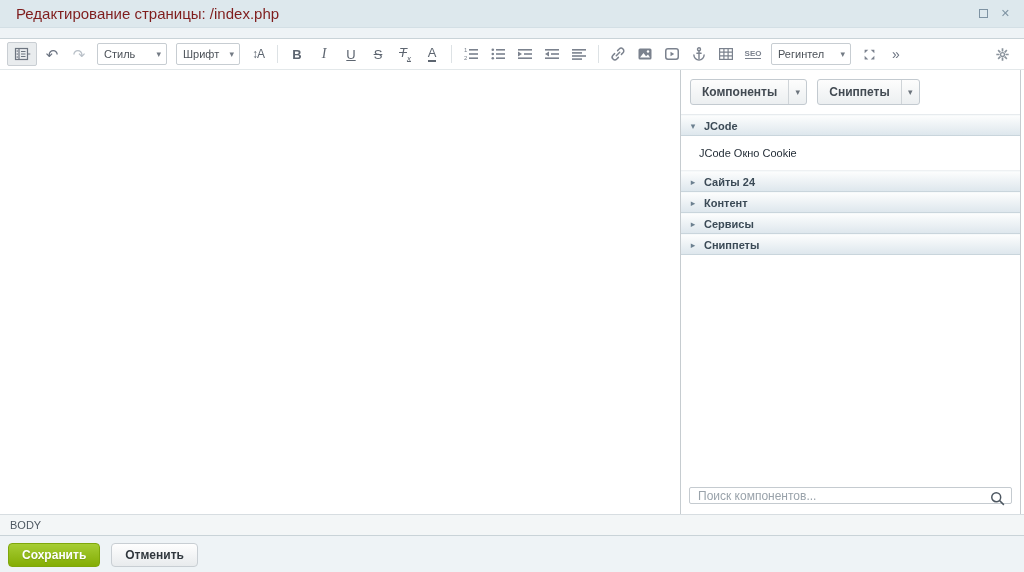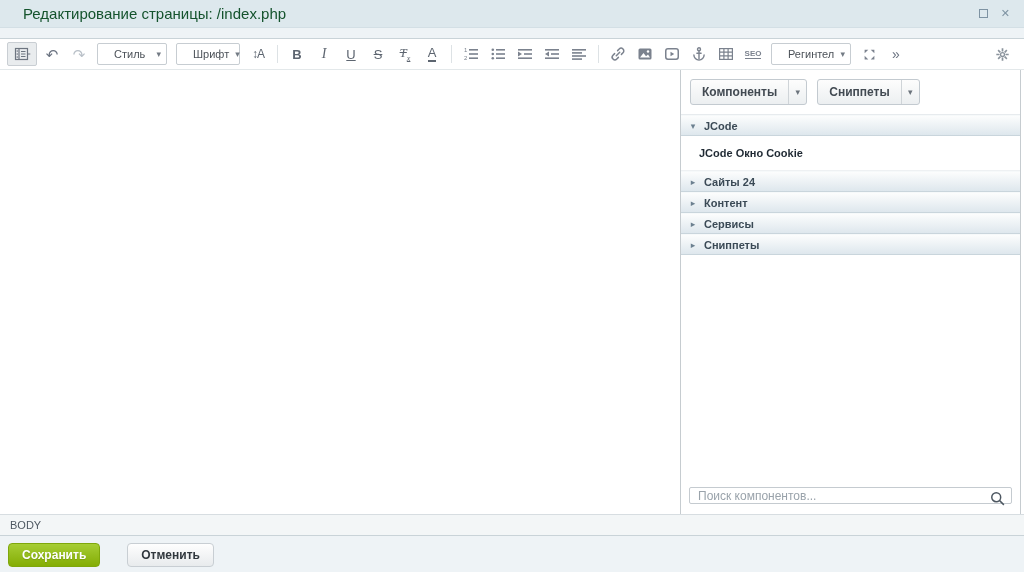--- a/index.html
+++ b/index.html
@@ -2,51 +2,51 @@
 <html><head>
 <meta charset="utf-8">
 <style>
   * { box-sizing: border-box; margin: 0; padding: 0; }
   html,body { width:1024px; height:572px; overflow:hidden; }
   body { font-family:"Liberation Sans", sans-serif; background:#eef3f6; }
 
   
   .titlebar { height:28px; background:#dde8ed; border-bottom:1px solid #d3dfe5;
               display:flex; align-items:center; }
-  .titlebar .title { font-size:15px; color:#14532d; padding-left:23px; flex:1; }
+  .titlebar .title { font-size:15px; color:#7f1d1d; padding-left:16px; flex:1; }
   .win-btns { display:flex; align-items:center; gap:13px; padding-right:14px; }
   .maxbox { width:9px; height:9px; border:1px solid #7e93a3; display:inline-block; cursor:pointer; }
   .closex { color:#7e93a3; font-size:11px; line-height:1; cursor:pointer; }
 
   .gap { height:10px; background:#eef3f6; }
 
   
   .frame { background:#fff; border-top:1px solid #c9d3d8; border-bottom:1px solid #c9d3d8; }
 
   
   .toolbar { height:31px; border-bottom:1px solid #e3e8ea; display:flex; align-items:center;
              padding-left:7px; gap:3px; background:#fff; }
   .tb-btn { width:24px; height:24px; display:flex; align-items:center; justify-content:center;
             border:1px solid transparent; border-radius:2px; background:none; cursor:pointer; }
   .tb-btn.active { background:#e9ecee; border-color:#c9ced3; width:30px; }
   .glyph { font-size:15px; line-height:1; color:#6a7280; }
   .glyph.redo { color:#b9c0c8; }
   .fsz { font-size:12px; color:#5d6570; letter-spacing:-1px; }
   .tb-select { height:22px; border:1px solid #c7cdd2; border-radius:2px; background:#fff;
                display:flex; align-items:center; justify-content:space-between;
-               font-size:11px; color:#4b5158; padding:0 5px 0 16px; cursor:pointer; margin:0 3px; }
+               font-size:11px; color:#4b5158; padding:0 5px 0 6px; cursor:pointer; margin:0 3px; }
   .tb-select .dd { color:#737b84; font-size:9px; margin-left:6px; }
   .w-style { width:70px; } .w-font { width:64px; } .w-tpl { width:80px; }
   .sep { width:1px; height:18px; background:#dde2e5; margin:0 4px; }
   .lb { font-size:13px; color:#5d6570; line-height:1; }
   .lb.b { font-weight:bold; }
   .lb.i { font-family:"Liberation Serif", serif; font-style:italic; font-size:14px; }
   .lb.u { text-decoration:underline; }
   .lb.s { text-decoration:line-through; }
-  .lb.tx { font-family:Liberation Serif, serif; font-style:italic; text-decoration:line-through; }
+  .lb.tx { font-family:Liberation Sans, sans-serif; font-style:italic; text-decoration:line-through; }
   .lb.tx sub { font-size:8px; text-decoration:none; }
   .lb.a { border-bottom:2px solid #5d6570; padding-bottom:1px; }
   .seo-txt { font-size:8px; font-weight:bold; color:#7b828e; letter-spacing:0; border-bottom:1px solid #7b828e; padding-bottom:0; }
   .more { font-size:14px; color:#6a7280; }
   .tb-spacer { flex:1; }
   .gear-btn { margin-right:10px; }
 
   
   .content { display:flex; height:444px; background:#fff; }
   .canvas { flex:1; background:#fff; }
@@ -60,39 +60,39 @@
   .sb-label { padding:0 11px; font-size:12px; font-weight:bold; color:#424a52;
               display:flex; align-items:center; }
   .sb-arrow { width:18px; border-left:1px solid #cfd4d8; display:flex; align-items:center;
               justify-content:center; font-size:9px; color:#6b737c; }
 
   .acc-header { height:21px; display:flex; align-items:center; gap:7px; padding:0 8px;
                 background:linear-gradient(#fcfdfd,#dee7ed); border-bottom:1px solid #c9d5dc;
                 border-top:1px solid #f6f9fa; cursor:pointer; }
   .acc-header .lbl { font-size:11px; font-weight:bold; color:#3b4a56; }
   .acc-arrow { font-size:9px; color:#6c8090; width:8px; text-align:center; }
-  .acc-item { padding:11px 8px 11px 18px; font-size:11px; font-weight:bold; color:#1f2933;
+  .acc-item { padding:11px 8px 11px 18px; font-size:11px; font-weight:normal; color:#1f2933;
               background:#fff; border-bottom:1px solid #eef1f3; cursor:pointer; }
 
   .sidebar-spacer { flex:1; background:#fff; }
   .search-row { margin:6px 8px 10px 8px; position:relative; }
   .search-row input { width:100%; height:17px; border:1px solid #c5cbd0; border-radius:2px;
                       font-family:"Liberation Sans",sans-serif; font-size:12px; color:#333;
                       padding:0 28px 0 8px; outline:none; }
   .search-row input::placeholder { color:#9aa3ab; }
   .search-icon { position:absolute; right:6px; top:4px; cursor:pointer; }
 
   
   .statusbar { height:21px; background:#f3f6f7; border-top:1px solid #d7dde1;
                display:flex; align-items:center; padding-left:10px; }
   .statusbar span { font-size:11px; color:#4d5761; cursor:pointer; }
 
   
   .footer { height:36px; background:#eef3f6; display:flex; align-items:flex-start;
-            padding:7px 0 2px 8px; gap:18px; }
+            padding:7px 0 2px 8px; gap:2px; }
   .btn { height:24px; padding:0 13px; border-radius:4px; font-family:"Liberation Sans",sans-serif;
          font-size:12px; font-weight:bold; cursor:pointer; }
   .btn-save { background:linear-gradient(#a6cd34,#84ad05); border:1px solid #7f a70c;
               border:1px solid #7fa70c; color:#fff; text-shadow:0 1px 1px rgba(0,0,0,.15); }
   .btn-cancel { background:linear-gradient(#fefefe,#e8ebed); border:1px solid #c8ced3; color:#30373d;margin-left:9px; }
 
   svg { display:block; }
 </style>
 </head>
 <body>

